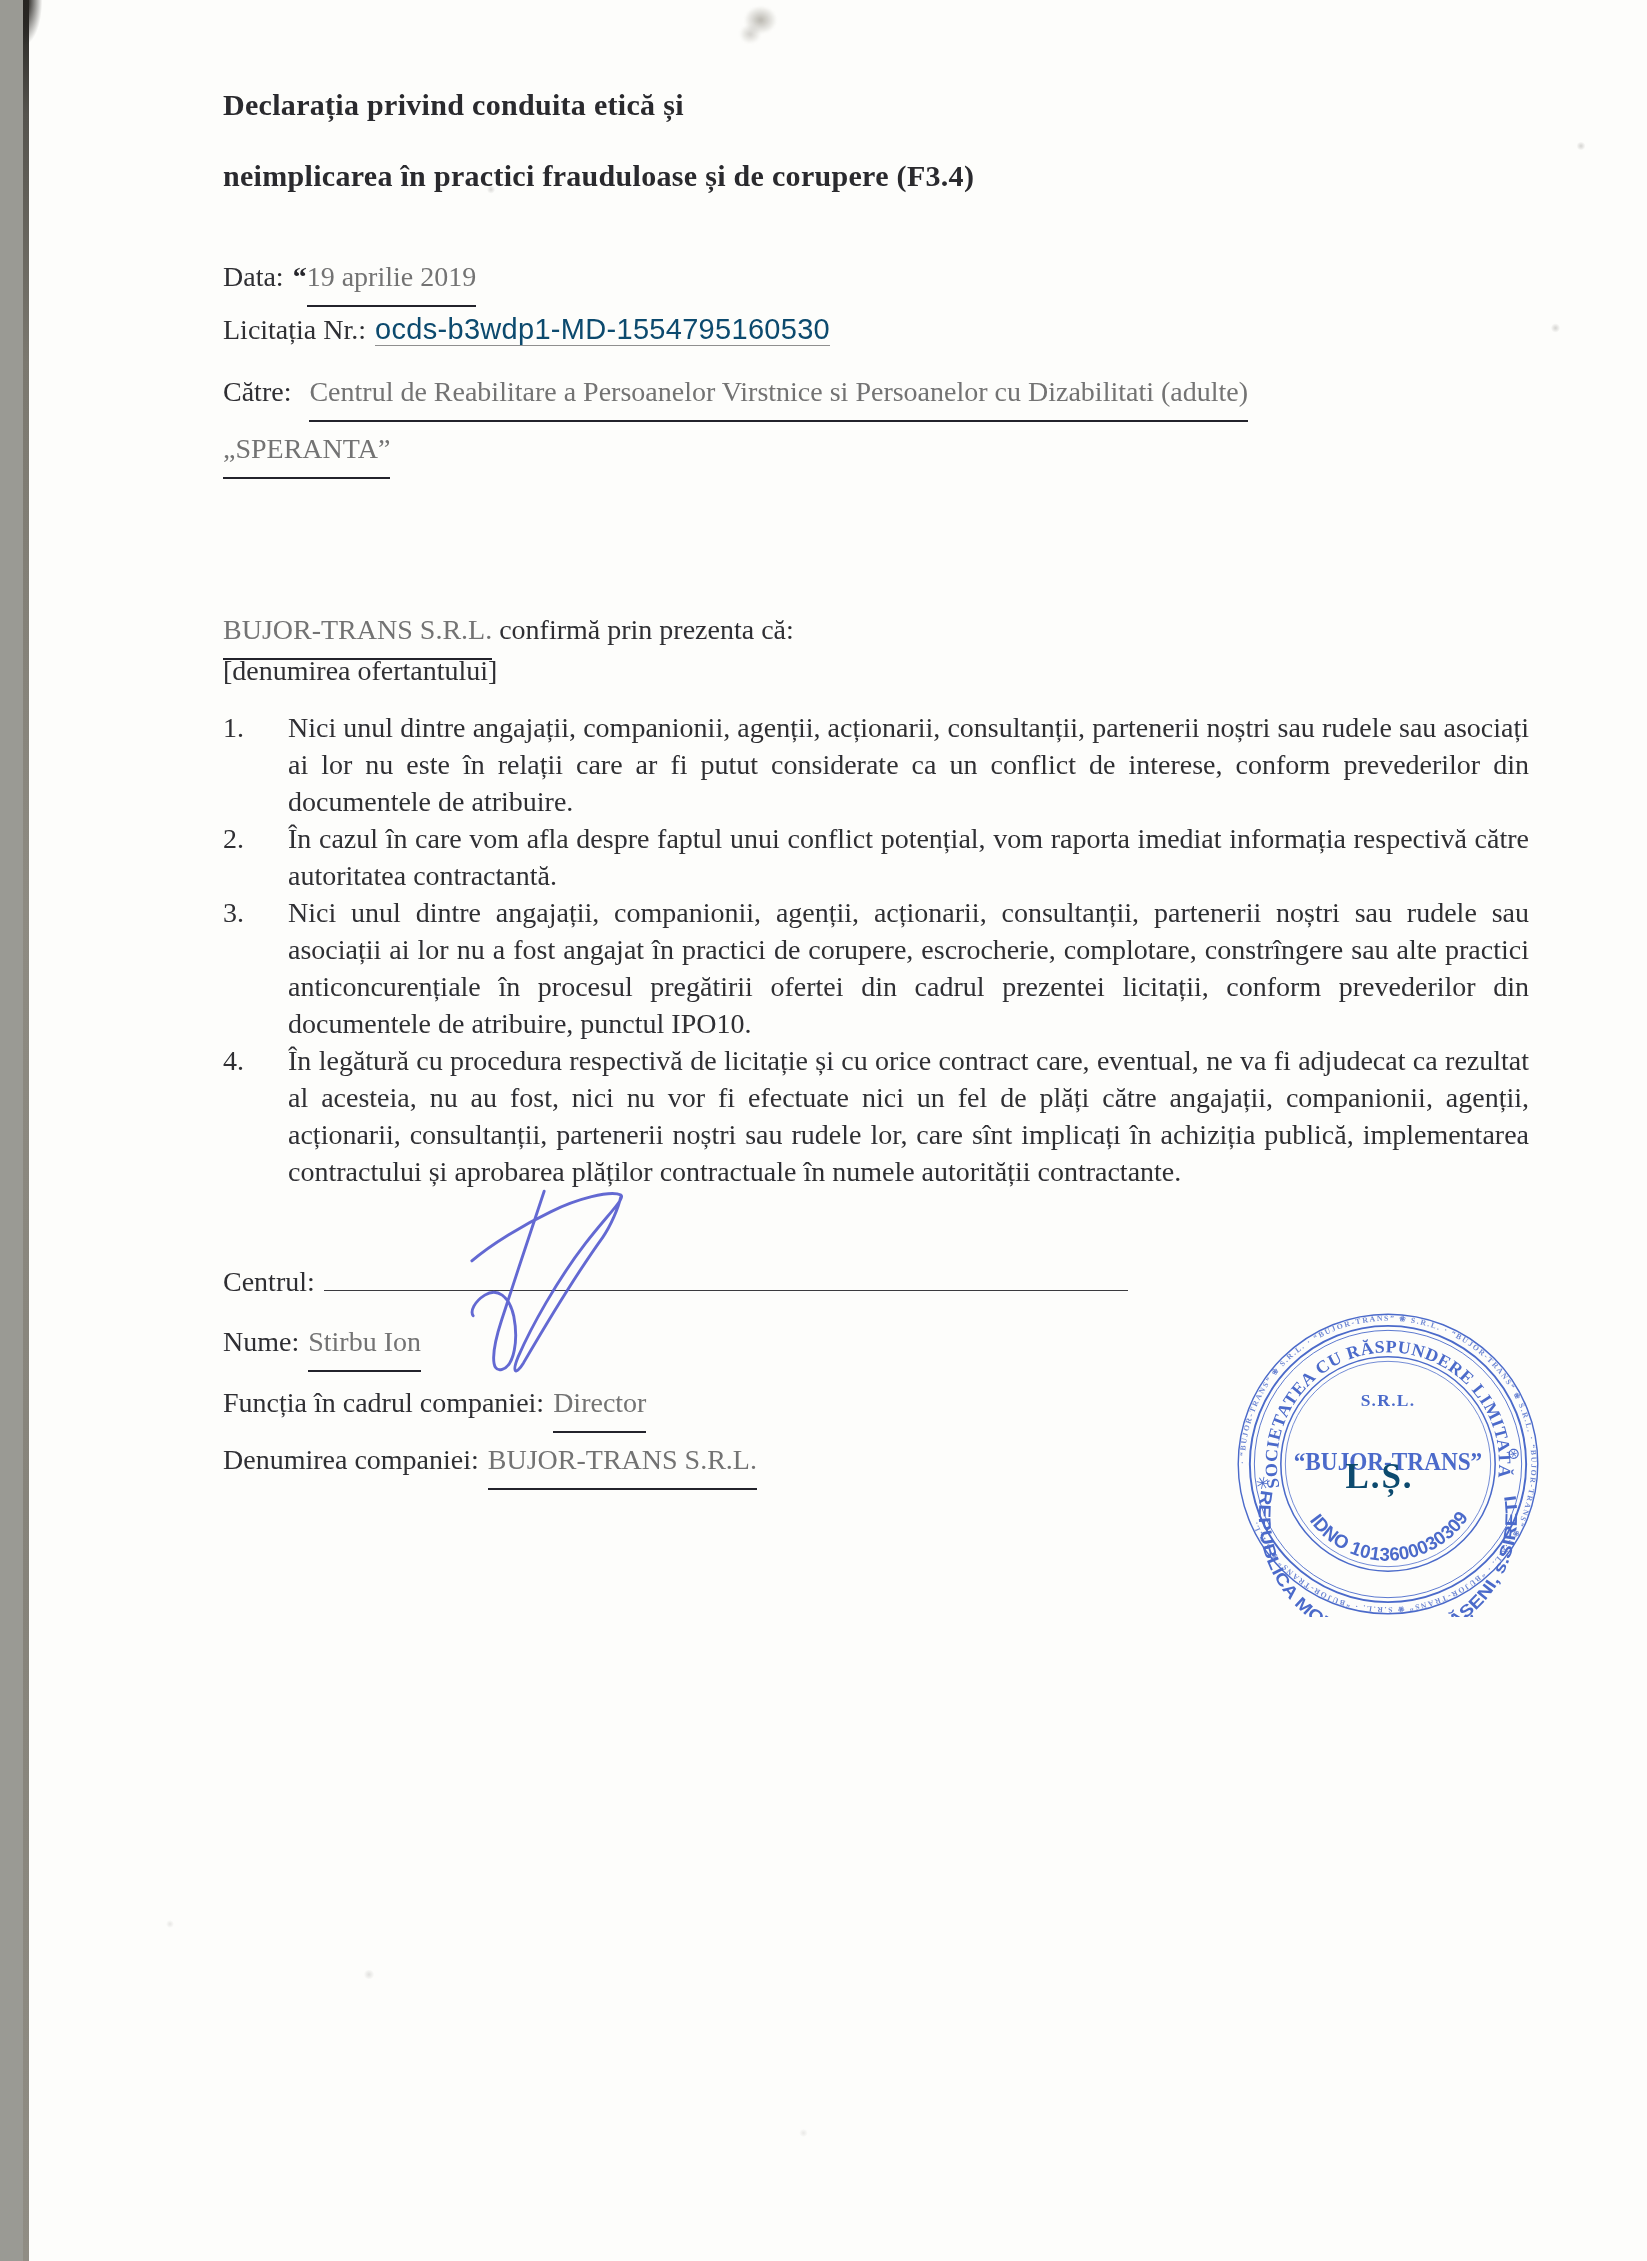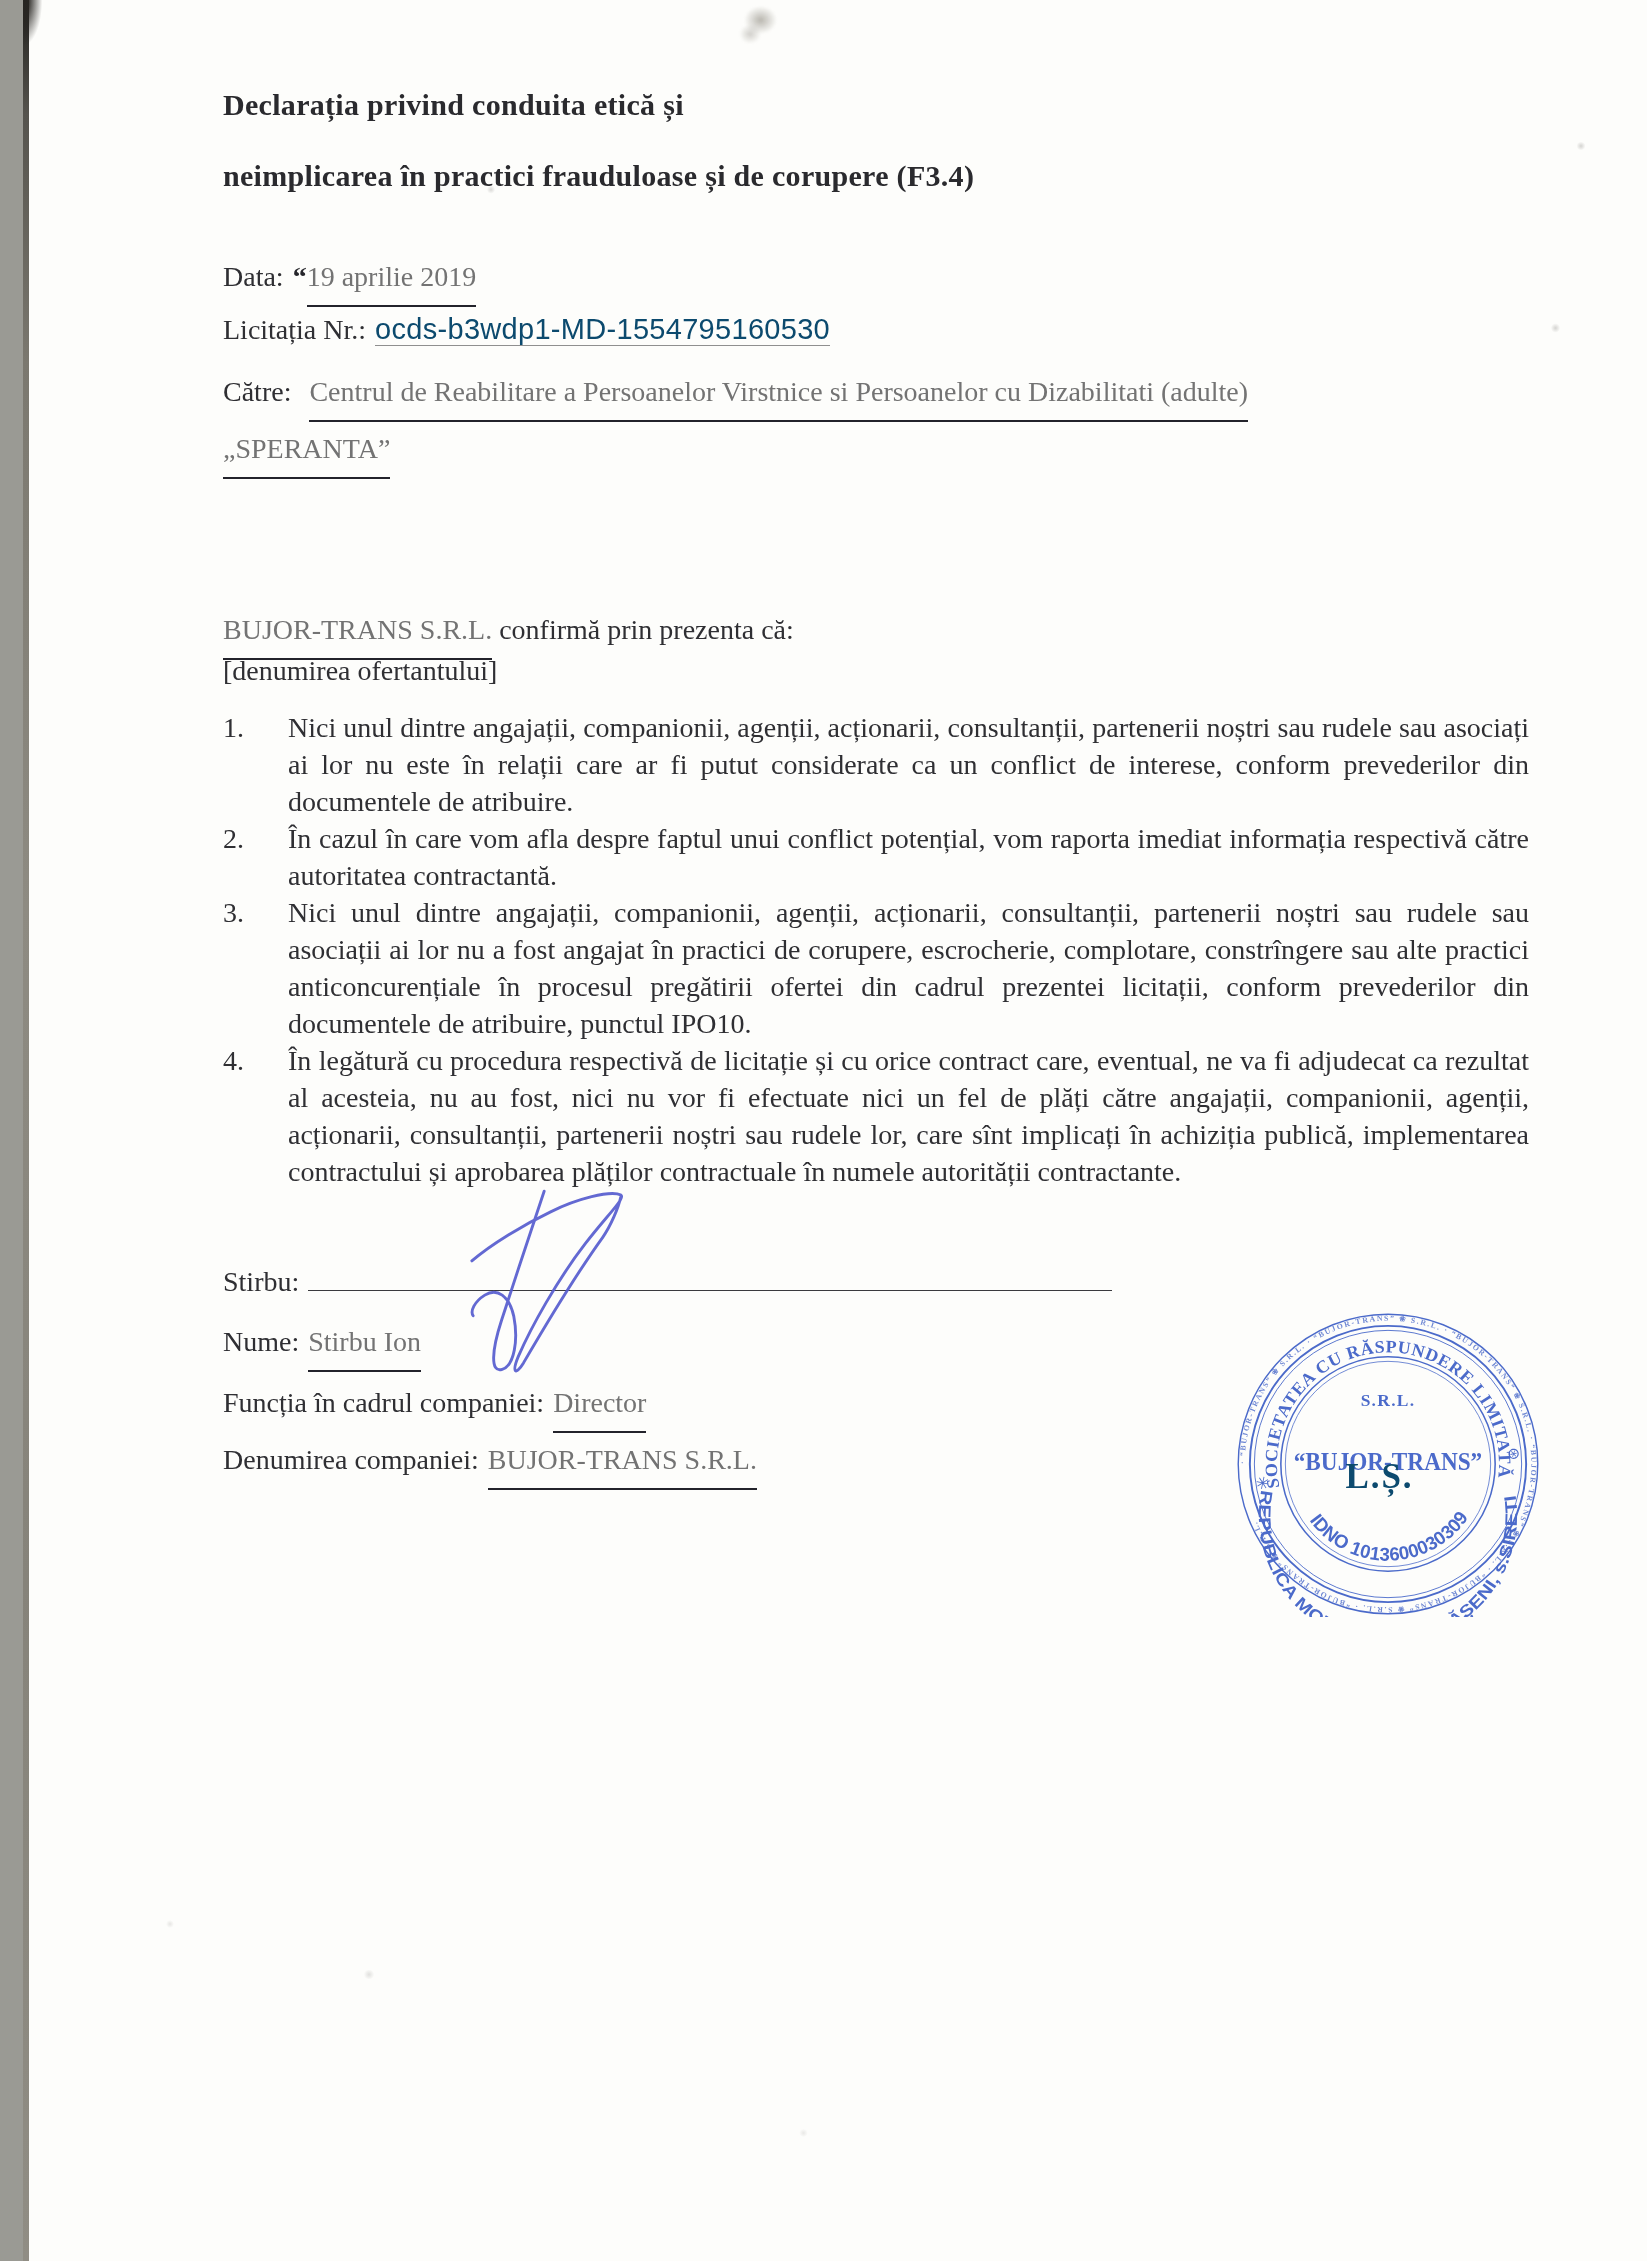--- a/index.html
+++ b/index.html
@@ -77,21 +77,21 @@
     <div class="clause">
       <span class="num">3.</span>
       <p>Nici unul dintre angajații, companionii, agenții, acționarii, consultanții, partenerii noștri sau rudele sau asociații ai lor nu a fost angajat în practici de corupere, escrocherie, complotare, constrîngere sau alte practici anticoncurențiale în procesul pregătirii ofertei din cadrul prezentei licitații, conform prevederilor din documentele de atribuire, punctul IPO10.</p>
     </div>
     <div class="clause">
       <span class="num">4.</span>
       <p>În legătură cu procedura respectivă de licitație și cu orice contract care, eventual, ne va fi adjudecat ca rezultat al acesteia, nu au fost, nici nu vor fi efectuate nici un fel de plăți către angajații, companionii, agenții, acționarii, consultanții, partenerii noștri sau rudele lor, care sînt implicați în achiziția publică, implementarea contractului și aprobarea plăților contractuale în numele autorității contractante.</p>
     </div>
   </div>
 
-  <div class="abs body-line" style="top:1263px"><span>Stirbu:</span><span class="sig-line"></span></div>
+  <div class="abs body-line" style="top:1263px"><span>Centrul:</span><span class="sig-line"></span></div>
 
   <div class="abs body-line" style="top:1326px"><span>Nume:</span><span class="gap"></span><span class="bu">Stirbu Ion</span></div>
 
   <div class="abs body-line" style="top:1387px"><span>Funcția în cadrul companiei:</span><span class="gap"></span><span class="bu">Director</span></div>
 
   <div class="abs body-line" style="top:1444px"><span>Denumirea companiei:</span><span class="gap"></span><span class="bu">BUJOR-TRANS S.R.L.</span></div>
 
   <svg class="sig-svg" width="233" height="213" viewBox="0 0 360 330">
     <g fill="none" stroke="#575dcf" stroke-width="4.5" stroke-linecap="round" opacity="0.92">
       <path d="M 100,130 C 130,104 180,74 222,54 C 262,34 315,20 331,28 C 338,33 309,60 276,103 C 232,160 192,232 172,278 C 162,302 167,309 180,288 C 208,240 262,150 303,93 C 315,76 327,48 331,30"></path>

